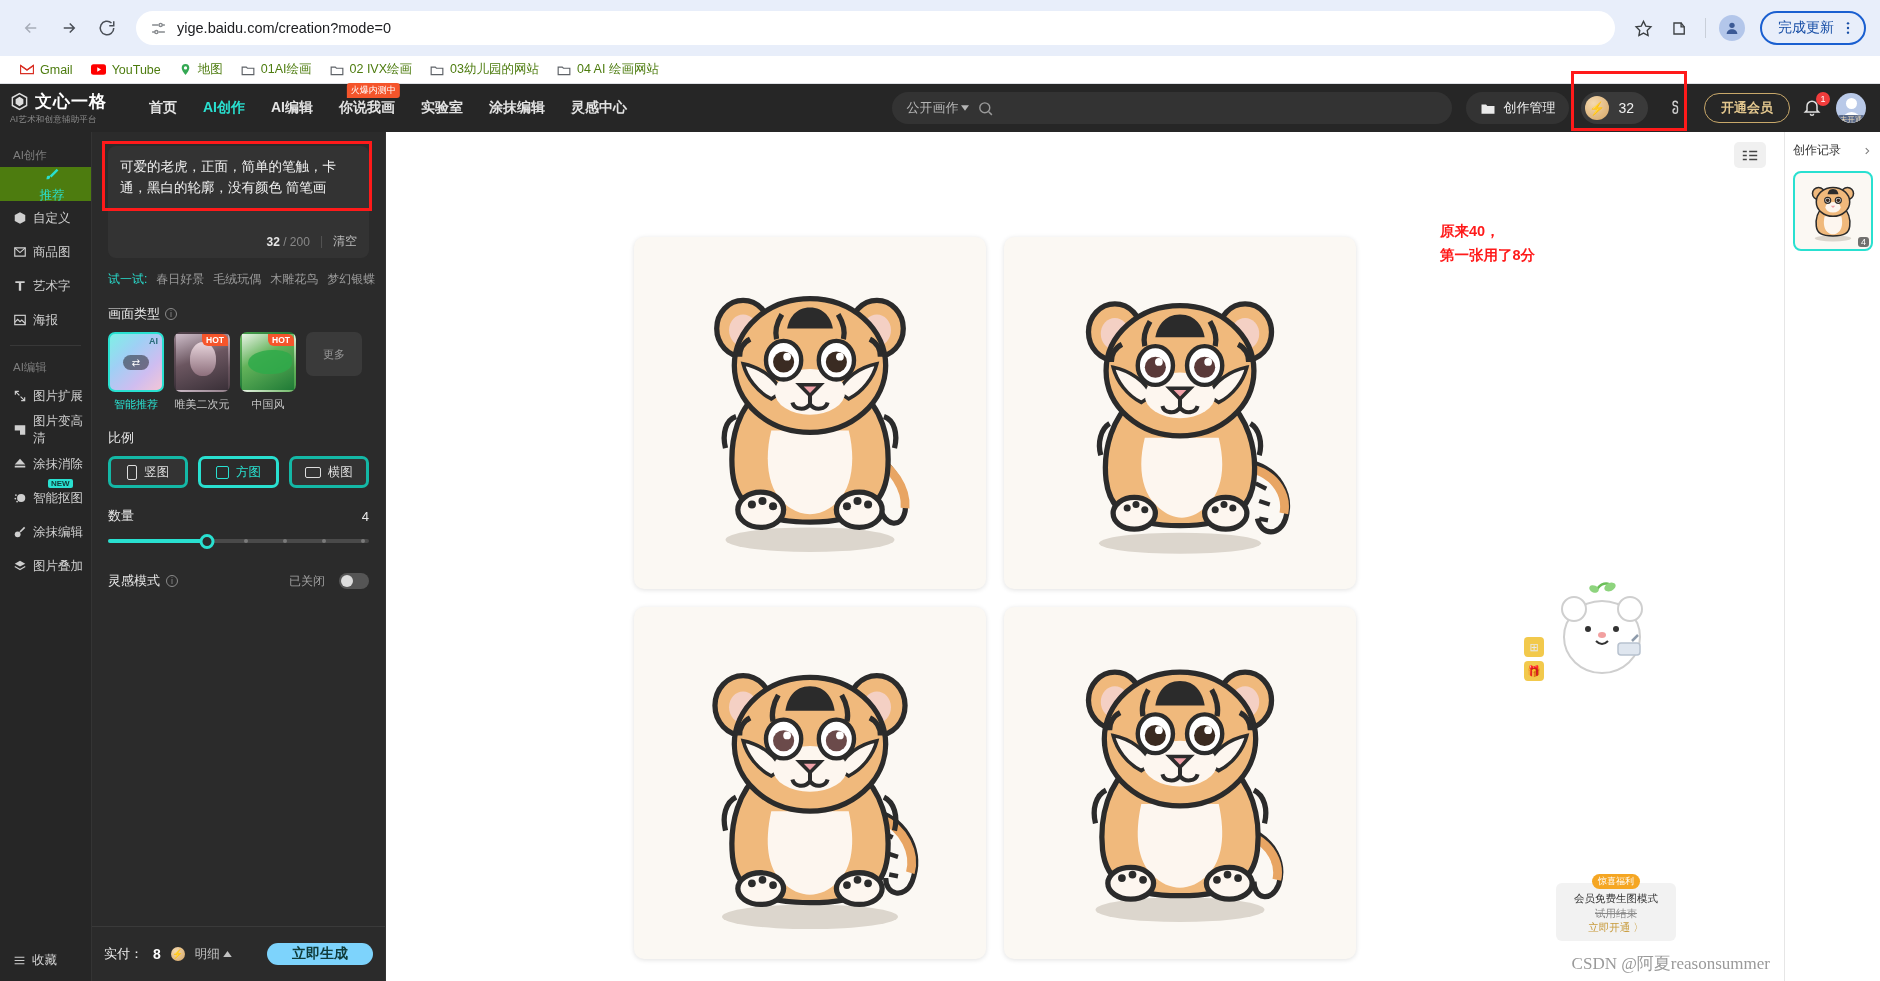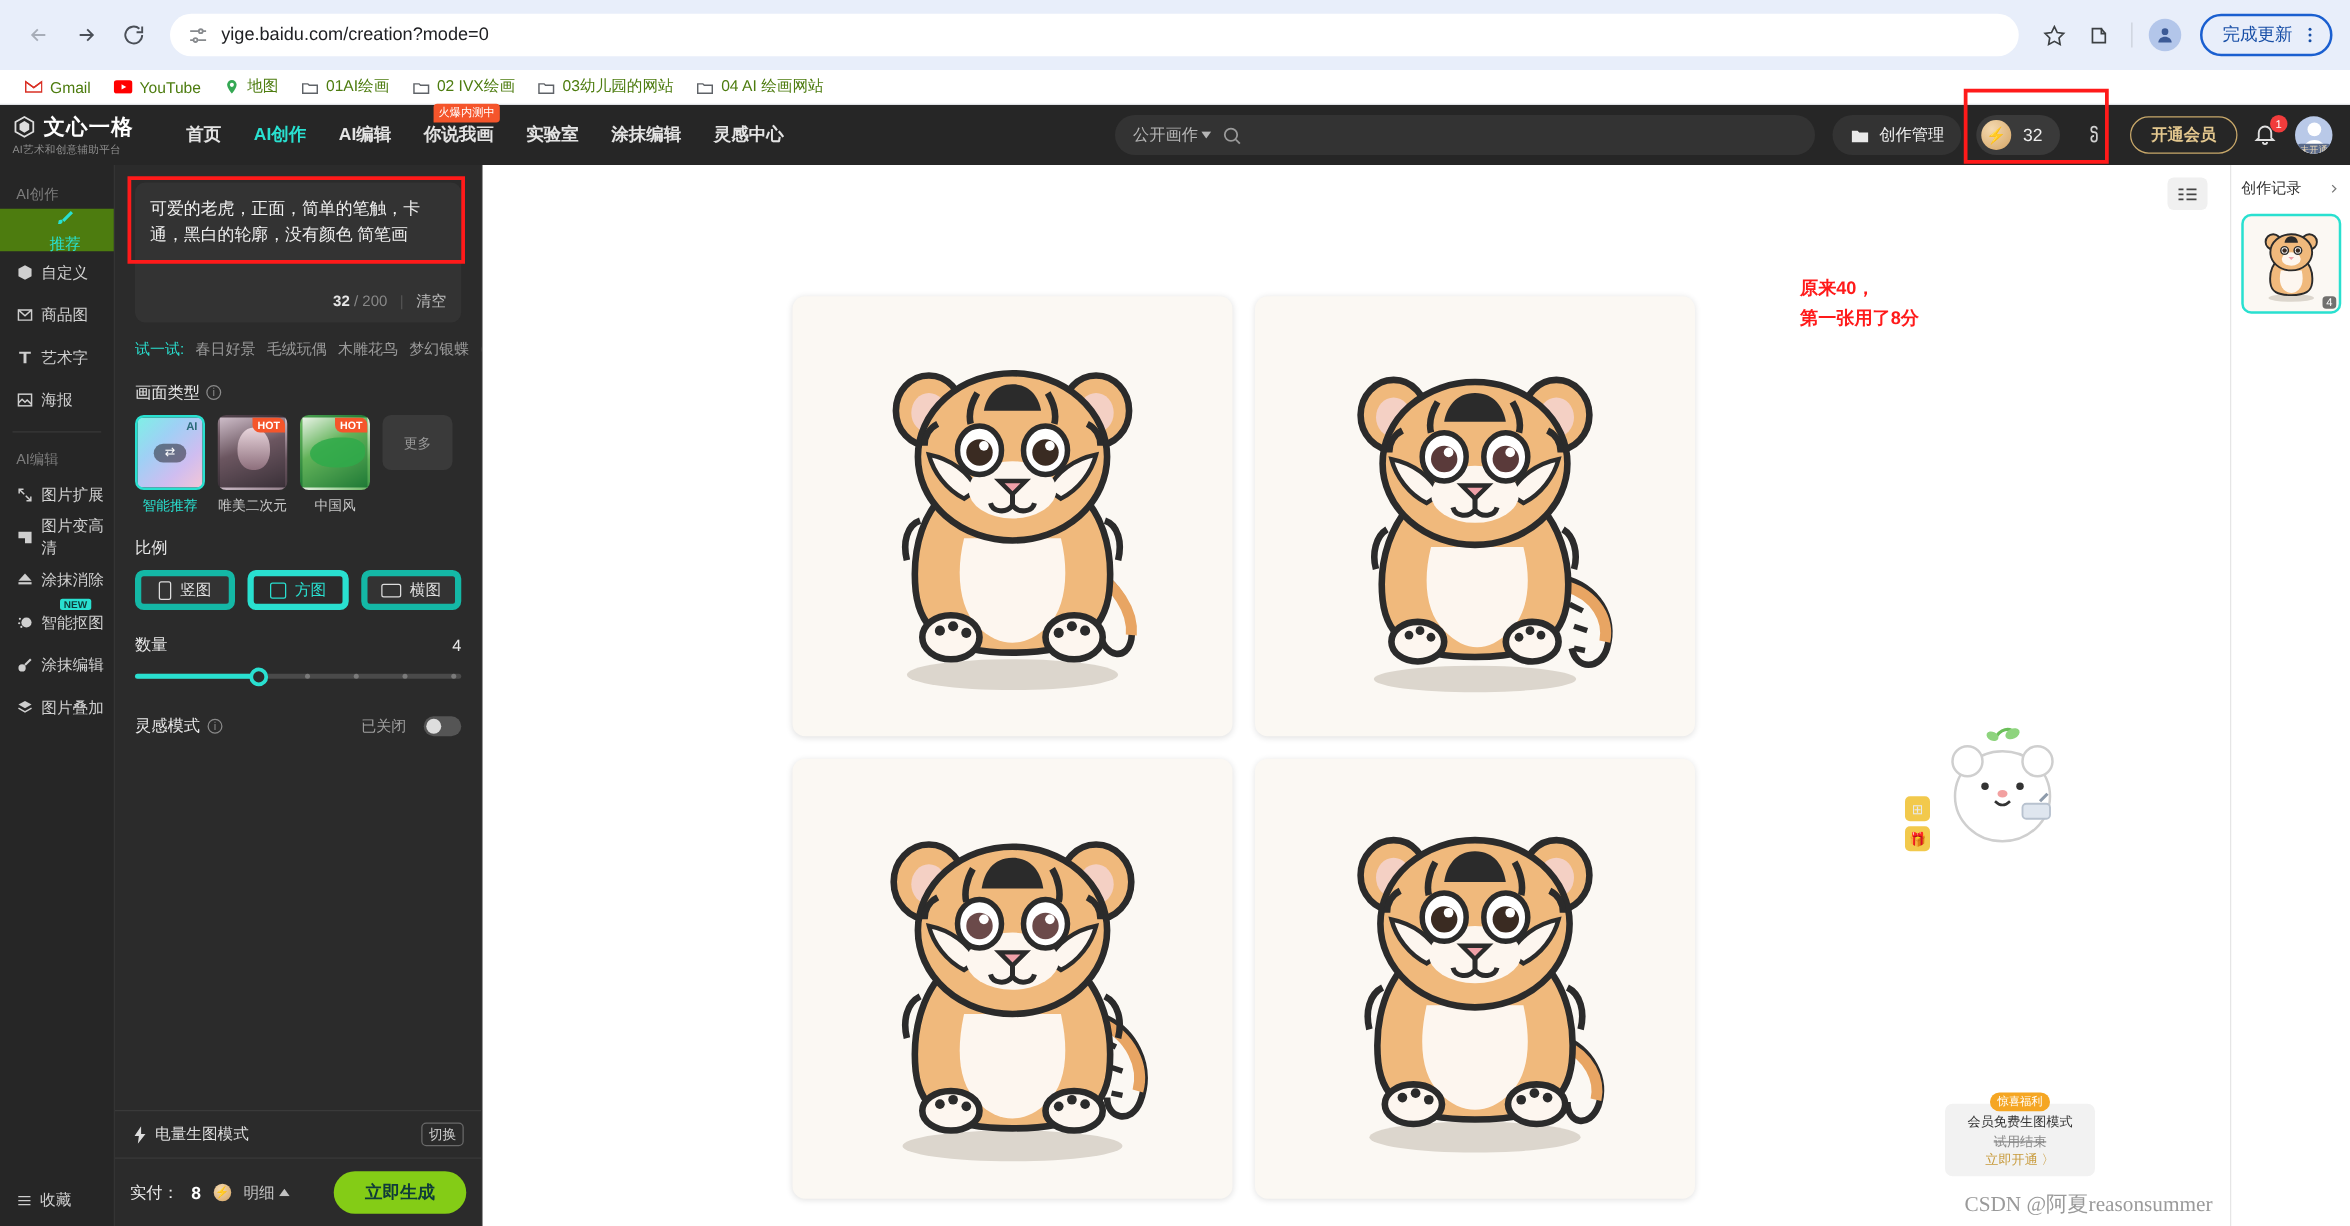--- a/index.html
+++ b/index.html
@@ -187,21 +187,21 @@
   .hot-tag{
     position:absolute;top:0;right:0;background:#f5552b;color:#fff;font-size:8.5px;
     padding:1px 4px;border-radius:0 6px 0 6px;font-weight:bold;z-index:2;
   }
   .more-card{
     width:56px;height:44px;border-radius:7px;background:#3a3a3a;display:flex;
     align-items:center;justify-content:center;font-size:11px;color:#9a9a9a;cursor:pointer;
   }
   .ratio-row{display:flex;gap:10px;}
   .ratio-btn{
-    flex:1;height:32px;border:5px solid #14b8a6;border-radius:7px;background:#333;
+    flex:1;height:32px;border:3px solid #14b8a6;border-radius:7px;background:#333;
     display:flex;align-items:center;justify-content:center;gap:7px;
     font-size:12.5px;color:#ddd;cursor:pointer;
   }
   .ratio-btn.selected{border-color:#29e0d0;color:#29e0d0;background:#2b2b2b;}
   .sq{border:1.5px solid currentColor;}
   .sq.portrait{width:10px;height:15px;border-radius:2px;}
   .sq.square{width:13px;height:13px;border-radius:2px;}
   .sq.land{width:16px;height:11px;border-radius:2px;}
   .qty-head{display:flex;align-items:center;justify-content:space-between;margin:19px 0 7px;}
   .qty-label{font-size:13px;color:#e8e8e8;}
@@ -232,21 +232,21 @@
     font-size:11px;color:#ccc;cursor:pointer;
   }
   .pay-row{height:54px;display:flex;align-items:center;padding:0 12px;gap:10px;}
   .pay-label{font-size:13px;color:#eee;}
   .pay-num{font-size:14px;color:#fff;font-weight:bold;}
   .pay-coin{width:14px;height:14px;border-radius:50%;
             background:radial-gradient(circle at 35% 30%,#f4d9b0,#d5a564);
             display:flex;align-items:center;justify-content:center;font-size:9px;color:#4a3410;}
   .detail-link{font-size:12.5px;color:#c2c2c2;cursor:pointer;display:flex;align-items:center;gap:3px;}
   .gen-btn{
-    margin-left:auto;width:106px;height:34px;border-radius:17px;background:#84cc16;
+    margin-left:auto;width:106px;height:22px;border-radius:17px;background:#7dd3fc;
     color:#0f3b39;font-size:14px;font-weight:bold;display:flex;align-items:center;
     justify-content:center;cursor:pointer;
   }
   
   .ann-prompt{position:absolute;border:3px solid #ff1a1a;pointer-events:none;z-index:30;}
   
   .canvas{flex:1;background:#fff;position:relative;overflow:hidden;}
   .canvas-toolbar{
     position:absolute;top:10px;right:18px;width:32px;height:26px;border-radius:5px;
     background:#f0f0f0;display:flex;align-items:center;justify-content:center;cursor:pointer;
@@ -661,27 +661,20 @@
         <span style="font-size:13px;color:#e8e8e8">灵感模式</span>
         <span class="info-ic">i</span>
         <span class="insp-state">已关闭</span>
         <span class="toggle">
             <span class="kn"></span>
           </span>
       </div>
     </div>
 
     <div class="panel-bottom">
-      <div class="mode-row">
-        <svg width="12" height="14" viewBox="0 0 12 16" fill="#ddd">
-            <path d="M7 0L1 9h4l-1 7 7-9H7z"></path>
-          </svg>
-        <span class="mode-text">电量生图模式</span>
-        <span class="switch-chip">切换</span>
-      </div>
       <div class="pay-row">
         <span class="pay-label">实付：</span>
         <span class="pay-num">8</span>
         <span class="pay-coin">⚡</span>
         <span class="detail-link">
           <span>明细</span>
           <svg width="9" height="6" viewBox="0 0 10 7" fill="#c2c2c2">
               <path d="M0 7h10L5 0z"></path>
             </svg>
         </span>

